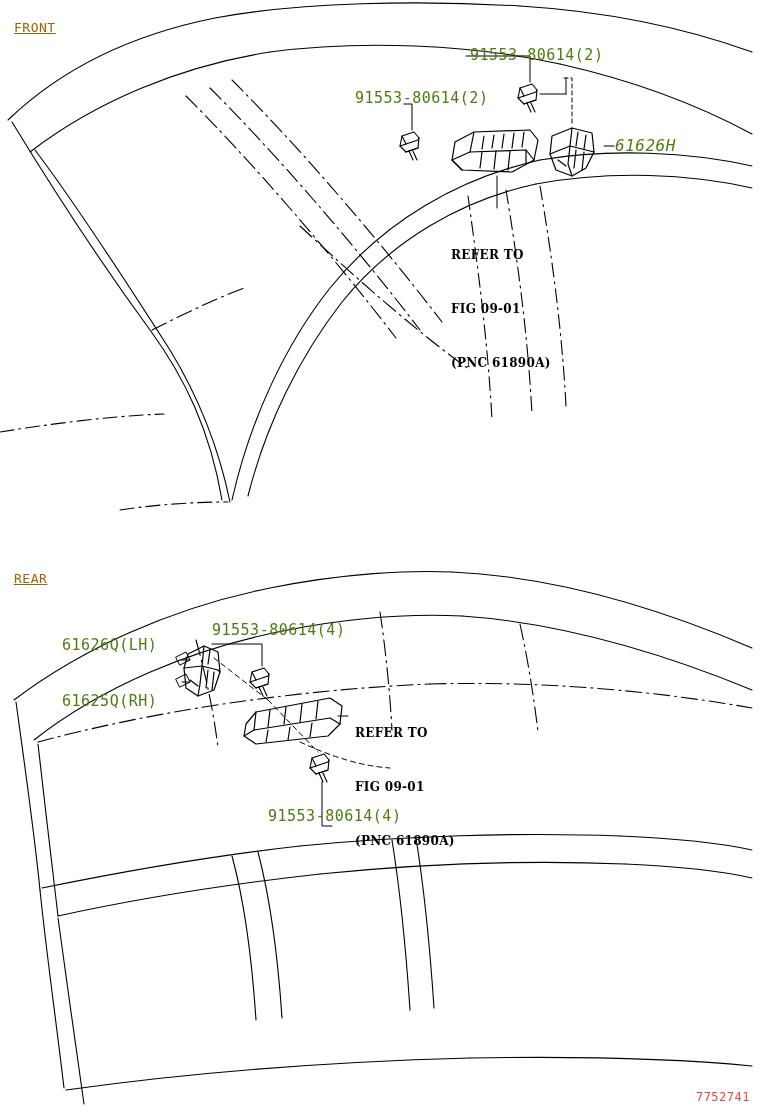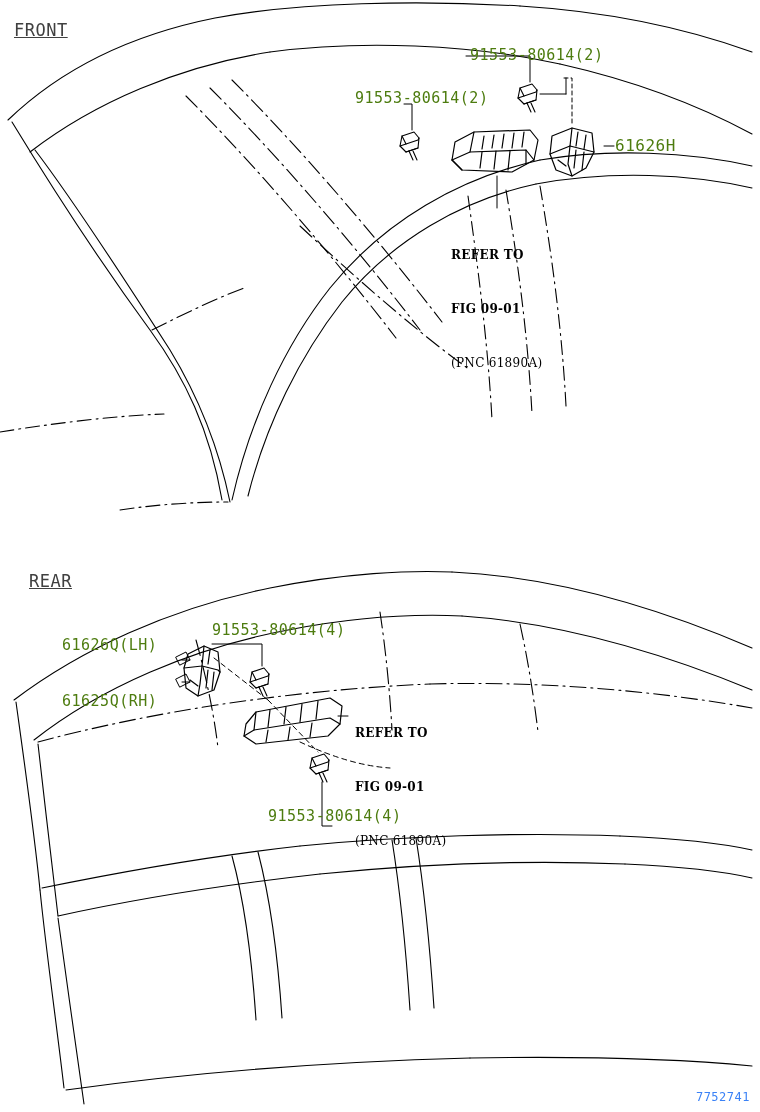--- a/index.html
+++ b/index.html
@@ -32,47 +32,47 @@
     white-space: pre;
     font-family: "DejaVu Sans Mono", monospace;
     font-size: 15px;
     letter-spacing: 0.5px;
     line-height: 17px;
     color: #4d7c0f;
   }
   .section-title {
     position: absolute;
     font-family: "DejaVu Sans Mono", monospace;
-    font-size: 17px;
+    font-size: 13px;
     letter-spacing: 0.5px;
     text-decoration: underline;
-    color: #404040;
+    color: #a16207;
     white-space: pre;
   }
   .refer {
     position: absolute;
     white-space: pre;
     font-family: "DejaVu Serif", serif;
     font-weight: bold;
     font-size: 12px;
     line-height: 18px;
     letter-spacing: 0.3px;
     color: #000;
   }
   .refer .pnc {
-    font-weight: normal;
+    font-weight: bold;
   }
   .footer-code {
     position: absolute;
     right: 10px;
     bottom: 8px;
     font-family: "DejaVu Sans Mono", monospace;
     font-size: 12px;
     letter-spacing: 0.5px;
-    color: #3b82f6;
+    color: #ef4444;
   }
 </style>
 </head>
 <body>
 
 <div class="page">
 
   <svg class="art" viewBox="0 0 760 1112">
     <g fill="none" stroke="#000" stroke-width="1.1" stroke-linecap="round" stroke-linejoin="round">
 
@@ -265,27 +265,27 @@
       <g stroke-width="1">
         <path d="M176 657 L 186 652 L 190 660 L 180 665 Z"></path>
         <path d="M176 679 L 186 674 L 190 682 L 180 687 Z"></path>
       </g>
 
     </g>
   </svg>
 
   <div class="section-title" style="left:14px; top:20px;">FRONT</div>
 
-  <div class="section-title" style="left:14px; top:571px;margin-left:15px;">REAR</div>
+  <div class="section-title" style="left:14px; top:571px;">REAR</div>
 
   <div class="lbl" style="left:470px; top:47px;">91553-80614(2)</div>
 
   <div class="lbl" style="left:355px; top:90px;">91553-80614(2)</div>
 
-  <div class="lbl" style="left:615px; top:137px; font-size:16px;">61626H</div>
+  <div class="lbl" style="left:615px; top:137px; font-size:16px;font-style:italic;">61626H</div>
 
   <div class="refer" style="left:451px; top:210px;">
     <div>REFER TO</div>
     <div>FIG 09-01</div>
     <div class="pnc">(PNC 61890A)</div>
   </div>
 
   <div class="lbl" style="left:212px; top:622px;">91553-80614(4)</div>
 
   <div class="lbl" style="left:268px; top:808px;">91553-80614(4)</div>

